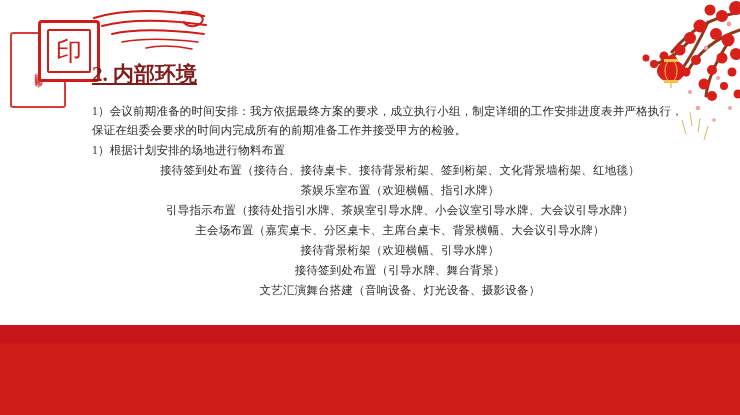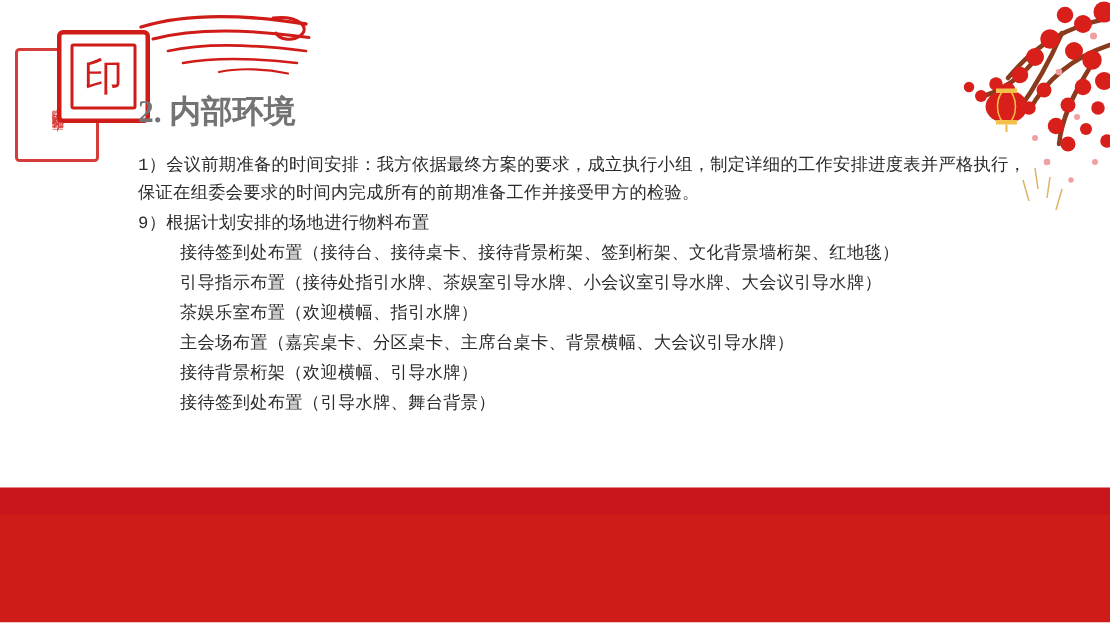--- a/index.html
+++ b/index.html
@@ -130,39 +130,41 @@
   
   .content {
     position: absolute;
     left: 92px;
     top: 60px;
     width: 600px;
   }
   .title {
     font-family: "Liberation Serif", serif;
     font-size: 21px;
-    color: #737373;
+    color: #7f1d1d;
     margin: 0 0 14px 0;
     line-height: 28px;
+    text-decoration: underline;
   }
   .body-list {
     margin: 0;
     padding: 0;
     list-style: none;
   }
   .body-line {
-    font-family: Liberation Mono, monospace;
+    font-family: Liberation Serif, serif;
     font-size: 11.5px;
     color: #2b2b2b;
     line-height: 18.5px;
     margin: 0 0 1.5px 0;
     letter-spacing: .2px;
   }
   .indent {
-    margin-left: 28px;
+    margin-left: 16px;
+    text-align: center;
   }
 </style>
 </head>
 <body>
 
 <div class="slide">
 
   <svg class="cloud-deco" viewBox="0 0 130 48">
     <path d="M8 10 C40 0, 80 2, 118 8" stroke="#cf1c18" stroke-width="2.2" fill="none" stroke-linecap="round"></path>
     <path d="M16 18 C46 10, 84 12, 120 17" stroke="#cf1c18" stroke-width="2" fill="none" stroke-linecap="round"></path>
@@ -237,27 +239,28 @@
     <rect x="10" y="1" width="14" height="3" fill="#f3c14a"></rect>
     <rect x="10" y="22" width="14" height="3" fill="#f3c14a"></rect>
     <path d="M17 25 L17 30" stroke="#f3c14a" stroke-width="1.5"></path>
   </svg>
 
   <div class="content">
     <h1 class="title">2. 内部环境</h1>
 
     <div class="body-list">
       <p class="body-line">1）会议前期准备的时间安排：我方依据最终方案的要求，成立执行小组，制定详细的工作安排进度表并严格执行，保证在组委会要求的时间内完成所有的前期准备工作并接受甲方的检验。</p>
-      <p class="body-line">9）根据计划安排的场地进行物料布置</p>
+      <p class="body-line">1）根据计划安排的场地进行物料布置</p>
       <p class="body-line indent">接待签到处布置（接待台、接待桌卡、接待背景桁架、签到桁架、文化背景墙桁架、红地毯）</p>
+      <p class="body-line indent">茶娱乐室布置（欢迎横幅、指引水牌）</p>
       <p class="body-line indent">引导指示布置（接待处指引水牌、茶娱室引导水牌、小会议室引导水牌、大会议引导水牌）</p>
-      <p class="body-line indent">茶娱乐室布置（欢迎横幅、指引水牌）</p>
       <p class="body-line indent">主会场布置（嘉宾桌卡、分区桌卡、主席台桌卡、背景横幅、大会议引导水牌）</p>
       <p class="body-line indent">接待背景桁架（欢迎横幅、引导水牌）</p>
       <p class="body-line indent">接待签到处布置（引导水牌、舞台背景）</p>
+      <p class="body-line indent">文艺汇演舞台搭建（音响设备、灯光设备、摄影设备）</p>
     </div>
   </div>
 
   <div class="bottom-band">
     <div class="bottom-band-inner"></div>
   </div>
 
 </div>
 
 </body></html>

